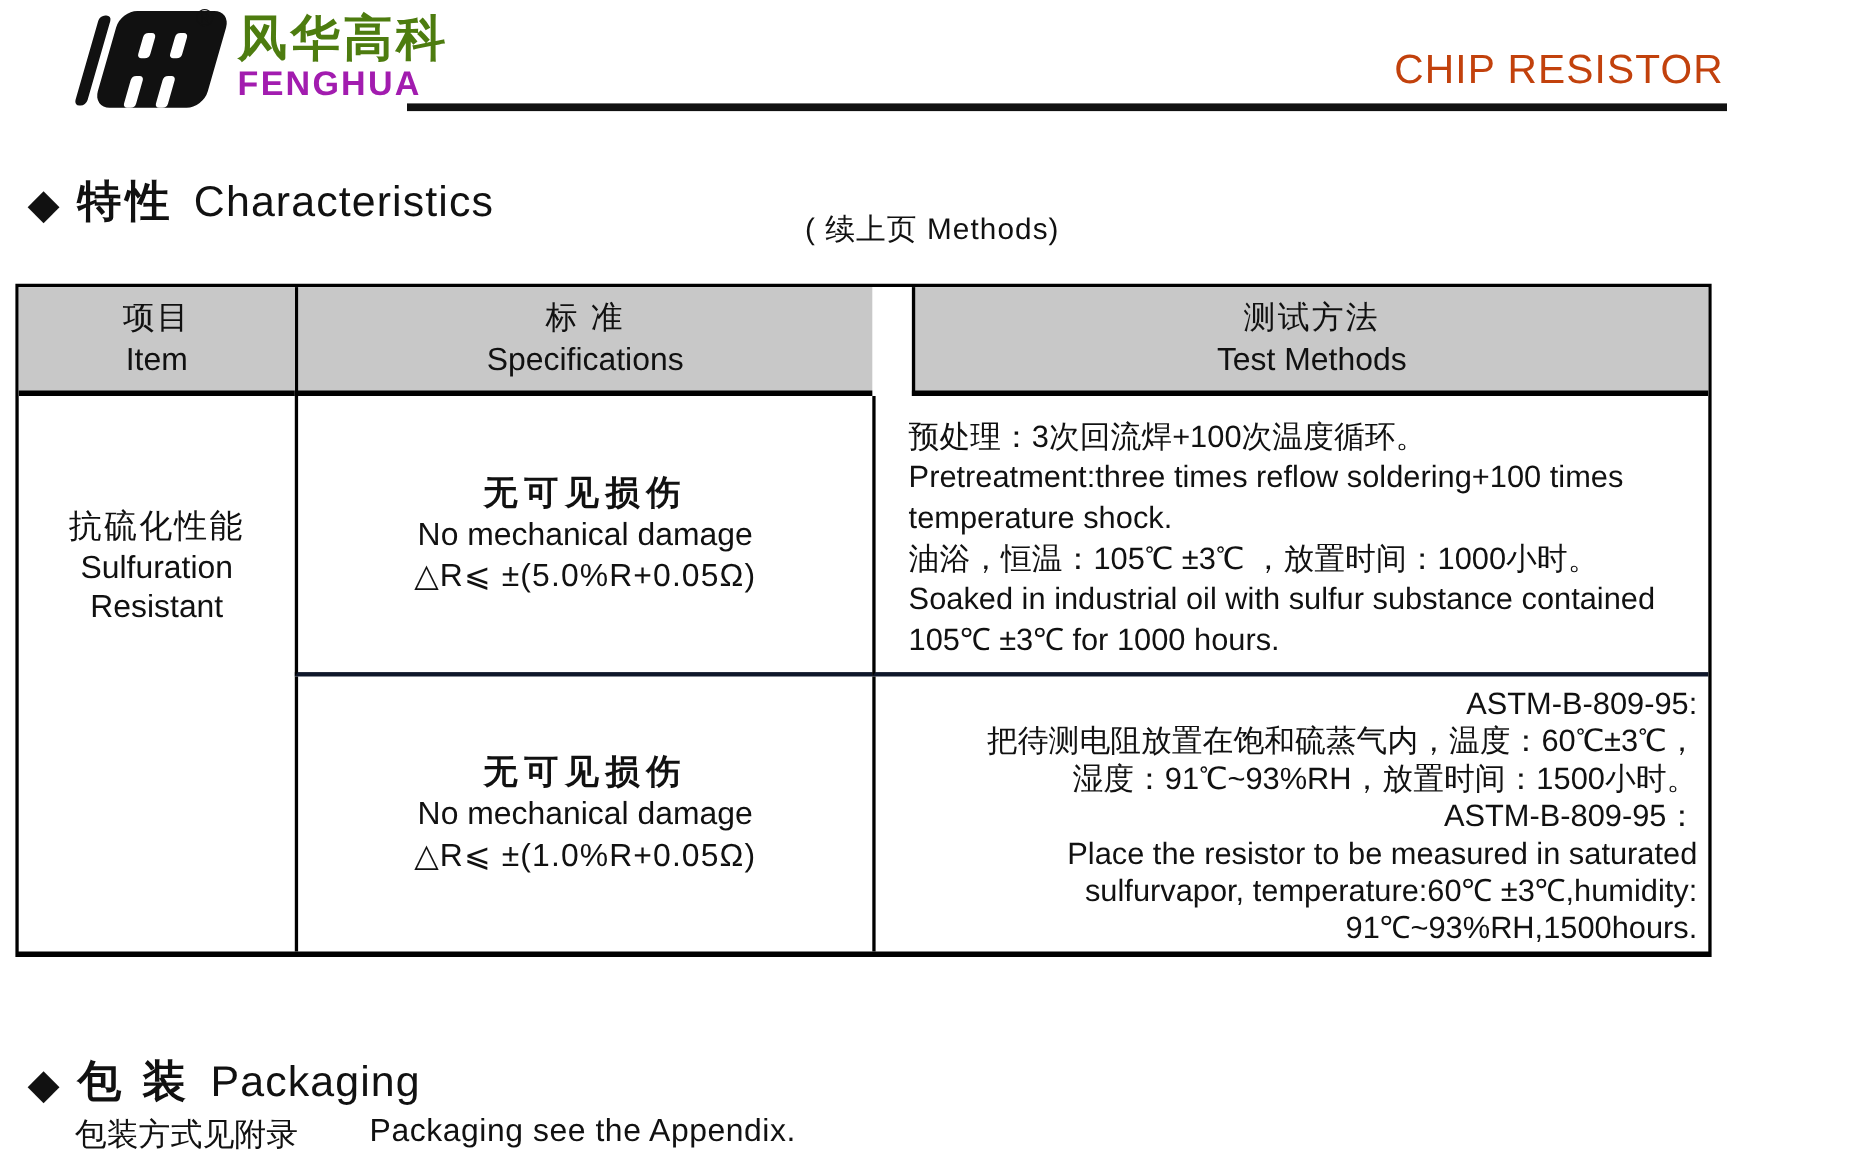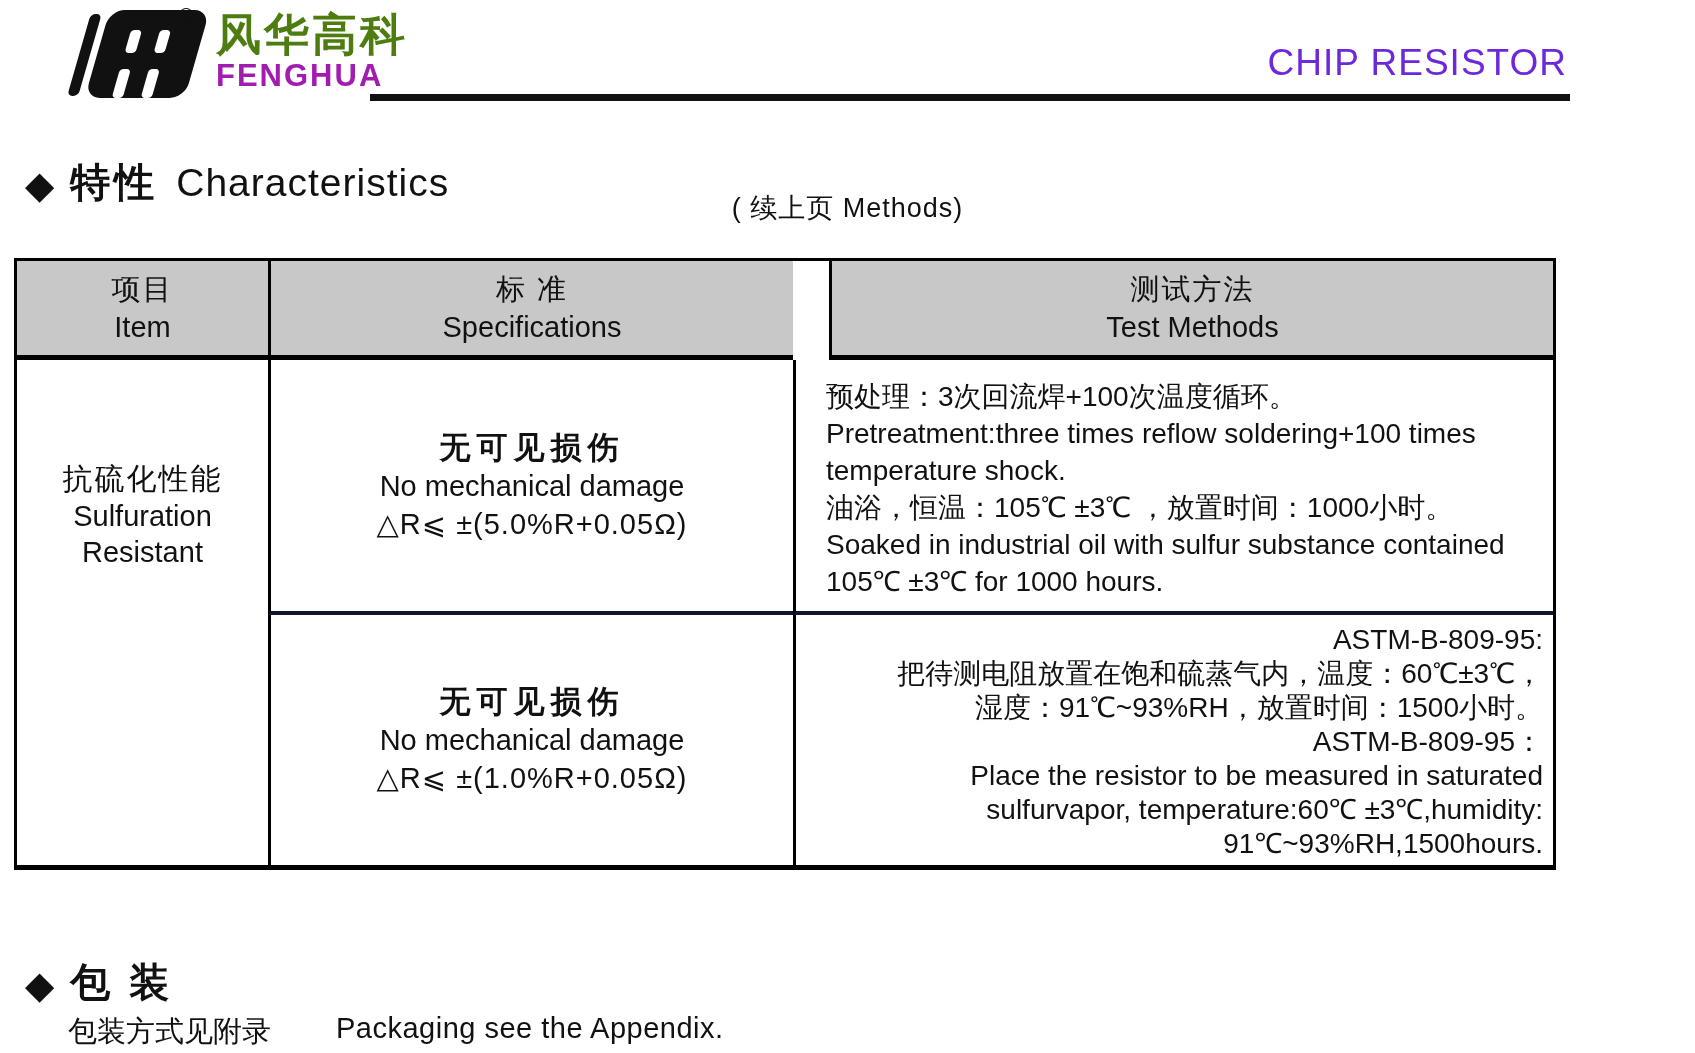--- a/index.html
+++ b/index.html
@@ -7,21 +7,21 @@
     width:1695px;height:1053px;position:relative;overflow:hidden;
     font-family:"Liberation Sans", sans-serif;color:#111;
     -webkit-font-smoothing:antialiased;
   }
   
   .logo-wrap{position:absolute;left:63px;top:6px;width:150px;height:98px;}
   .reg-mark{position:absolute;left:178px;top:4px;font-size:22px;color:#111;}
   .brand{position:absolute;left:216px;top:12px;line-height:1;}
   .brand-cn{font-size:45px;font-weight:700;letter-spacing:3px;color:#4d7c0f;}
   .brand-en{font-size:31px;font-weight:700;letter-spacing:2px;color:#a21caf;margin-top:3px;}
-  .doc-title{position:absolute;right:128px;top:42px;font-size:37px;letter-spacing:1px;color:#6d28d9;margin-left:29px;}
+  .doc-title{position:absolute;right:128px;top:42px;font-size:37px;letter-spacing:1px;color:#c2410c;margin-left:29px;}
   .title-rule{position:absolute;left:370px;top:94px;width:1200px;height:7px;background:#111;}
   
   .sec-head{position:absolute;display:flex;align-items:baseline;}
   .sec-head .diamond{font-size:38px;color:#111;transform:translateY(2px);}
   .sec-head .cn{font-size:40px;font-weight:700;margin-left:16px;letter-spacing:4px;}
   .sec-head .en{font-size:39px;margin-left:18px;letter-spacing:1px;}
   #characteristics-heading{left:25px;top:155px;}
   #packaging-heading{left:25px;top:955px;}
   .continue-note{position:absolute;left:0;top:190px;width:1695px;text-align:center;
     font-size:27px;letter-spacing:1px;}
@@ -135,17 +135,18 @@
     <div class="t-line">ASTM-B-809-95：</div>
     <div class="t-line">Place the resistor to be measured in saturated</div>
     <div class="t-line">sulfurvapor, temperature:60℃ ±3℃,humidity:</div>
     <div class="t-line">91℃~93%RH,1500hours.</div>
   </div>
 </div>
 
 <div class="sec-head" id="packaging-heading">
   <span class="diamond">◆</span>
   <span class="cn">包 装</span>
+  <span class="en">Packaging</span>
 </div>
 <div class="packaging-note">
   <span class="note-cn">包装方式见附录</span>
   <span class="note-en">Packaging see the Appendix.</span>
 </div>
 
 </body></html>

